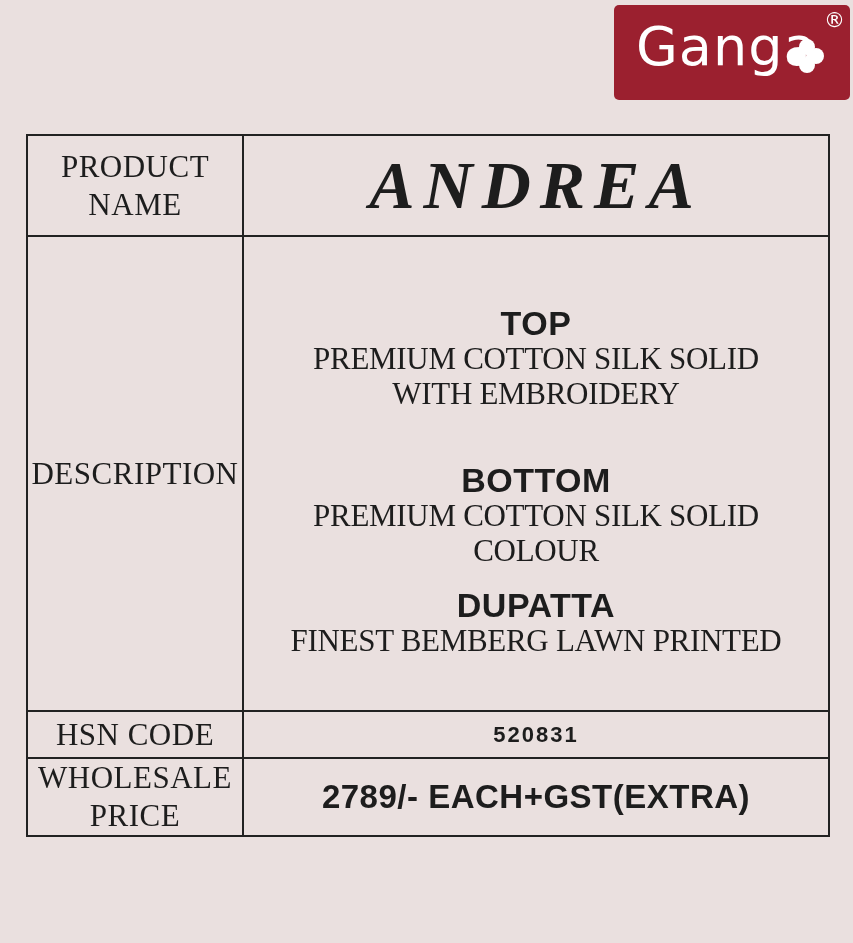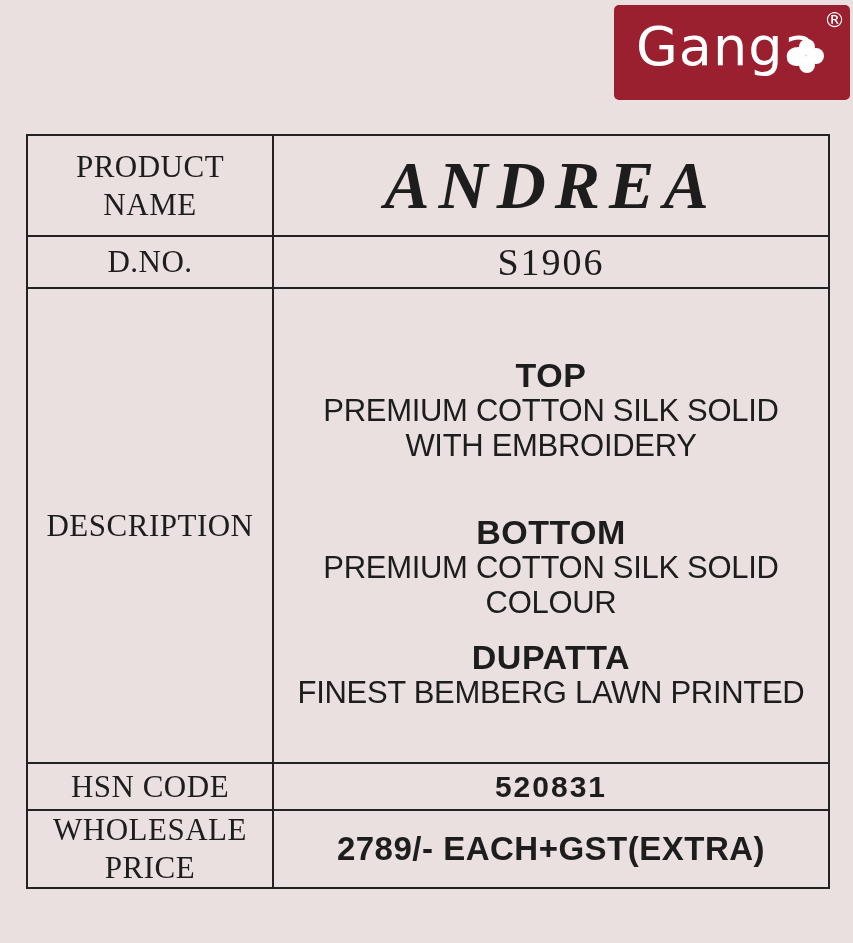--- a/index.html
+++ b/index.html
@@ -71,21 +71,21 @@
     border-collapse: collapse;
     table-layout: fixed;
   }
   table.spec td {
     border: 2px solid #222222;
     text-align: center;
     vertical-align: middle;
     overflow: hidden;
   }
   td.label-cell {
-    width: 246px;
+    width: 216px;
     font-family: "Liberation Serif", serif;
     font-size: 31px;
     line-height: 1.22;
     letter-spacing: 0.5px;
   }
   td.label-cell .lbl-line { display: block; }
 
   .row-product   { height: 101px; }
   .row-dno       { height: 52px;  }
   .row-desc      { height: 475px; }
@@ -107,33 +107,33 @@
   td.desc-cell { vertical-align: top; }
   .desc-section .desc-heading {
     font-family: "Liberation Sans", sans-serif;
     font-weight: bold;
     font-size: 34px;
     line-height: 35px;
     letter-spacing: 0.5px;
   }
   .desc-section .desc-line {
     display: block;
-    font-family: Liberation Sans, sans-serif;
+    font-family: Liberation Serif, serif;
     font-size: 31px;
     line-height: 35px;
     letter-spacing: -0.3px;
   }
   .desc-section.sec-top    { margin-top: 16px; }
   .desc-section.sec-bottom { margin-top: 52px; }
   .desc-section.sec-dupatta{ margin-top: 20px; }
 
   .val-hsn {
     font-family: "Liberation Sans", sans-serif;
     font-weight: bold;
-    font-size: 30px;
+    font-size: 22px;
     letter-spacing: 2px;
   }
   .label-price { font-size: 27px; line-height: 1.25; }
   .val-price {
     font-family: "Liberation Sans", sans-serif;
     font-weight: bold;
     font-size: 33px;
     letter-spacing: 0.5px;
   }
 </style>
@@ -153,24 +153,20 @@
   <table class="spec">
     <tbody>
         <tr class="row-product">
       <td class="label-cell">
         <span class="lbl-line">PRODUCT</span>
         <span class="lbl-line">NAME</span>
       </td>
       <td class="val-product-name">ANDREA</td>
     </tr>
 
-    <tr class="row-dno">
-      <td class="label-cell">D.NO.</td>
-      <td class="val-dno">S1906</td>
-    </tr>
 
     <tr class="row-desc">
       <td class="label-cell">DESCRIPTION</td>
       <td class="desc-cell">
         <div class="desc-section sec-top">
           <div class="desc-heading">TOP</div>
           <span class="desc-line">PREMIUM COTTON SILK SOLID</span>
           <span class="desc-line">WITH EMBROIDERY</span>
         </div>
         <div class="desc-section sec-bottom">

